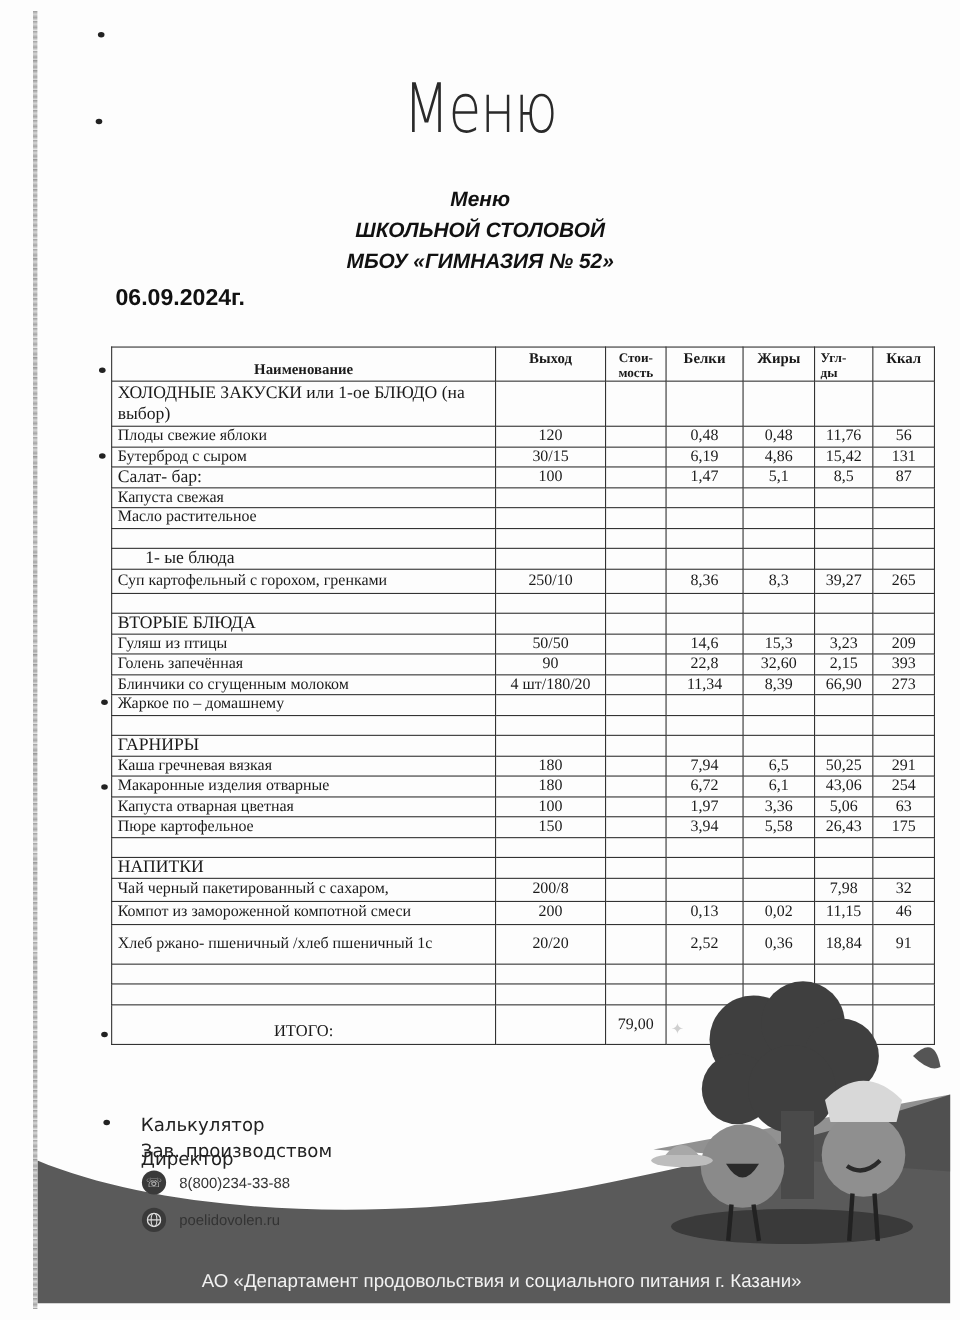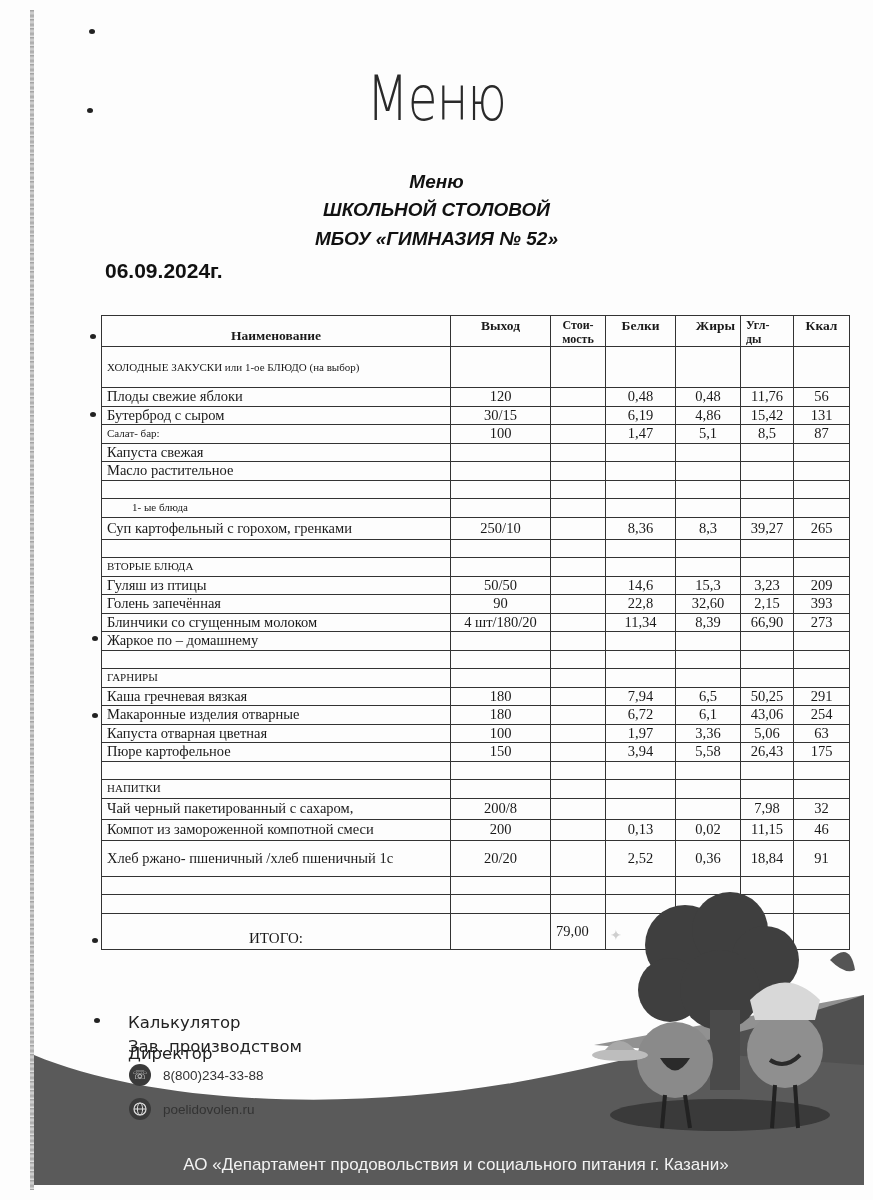--- a/index.html
+++ b/index.html
@@ -31,25 +31,25 @@
     border-collapse: collapse; table-layout: fixed; font-size: 14.5px;
   }
   table.menu td, table.menu th {
     border: 1px solid #333; padding: 0 5px; height: 18.5px; line-height: 17px;
     white-space: nowrap; overflow: hidden; font-weight: normal;
   }
   table.menu th { font-weight: bold; font-size: 13.5px; vertical-align: top; line-height: 16px; padding-top: 2px; }
   table.menu th.name-h { text-align: center; vertical-align: middle; padding-top: 10px; }
   td.num { text-align: center; }
   td.name { text-align: left; }
-  .section { font-weight: bold; font-size: 11px; }
+  .section { font-weight: bold; font-size: 16px; }
   .section-wrap { white-space: normal !important; line-height: 19px !important; }
   .indent { padding-left: 30px !important; }
   .total-label { text-align: center; font-weight: bold; font-size: 15px; vertical-align: bottom; padding-bottom: 2px !important; }
-  .total-cost { font-weight: bold; vertical-align: middle; margin-top: 28px; }
+  .total-cost { font-weight: bold; text-align: center; vertical-align: middle; margin-top: 28px; }
   .footer-curve {
     position: absolute; left: 34px; top: 985px; width: 830px; height: 200px;
   }
   .footer-text {
     position: absolute; left: 0; width: 873px; top: 1155px; text-align: center;
     font-family: "Liberation Sans", sans-serif; font-size: 17px; color: #f2f2f2;
     padding-left: 39px;
   }
   .staff { position: absolute; left: 128px; font-family: "DejaVu Sans", sans-serif; font-size: 16.5px; color: #222; }
   .contact { position: absolute; left: 129px; display: flex; align-items: center; gap: 12px;
@@ -86,21 +86,21 @@
       <col style="width:65px">
       <col style="width:53px">
       <col style="width:56px">
   </colgroup>
   <tbody>
       <tr style="height:31px">
     <th class="name-h">Наименование</th>
     <th style="text-align:center">Выход</th>
     <th style="text-align:center;font-size:12px;line-height:14px"><span>Стои-</span><br><span>мость</span></th>
     <th style="text-align:center">Белки</th>
-    <th style="text-align:right">Жиры</th>
+    <th style="text-align:center">Жиры</th>
     <th style="text-align:left;font-size:12px;line-height:14px"><span>Угл-</span><br><span>ды</span></th>
     <th style="text-align:center">Ккал</th>
   </tr>
 
   <tr style="height:41px">
     <td class="name section section-wrap">ХОЛОДНЫЕ ЗАКУСКИ или 1-ое БЛЮДО (на выбор)</td>
     <td></td>
         <td></td>
         <td></td>
         <td></td>

